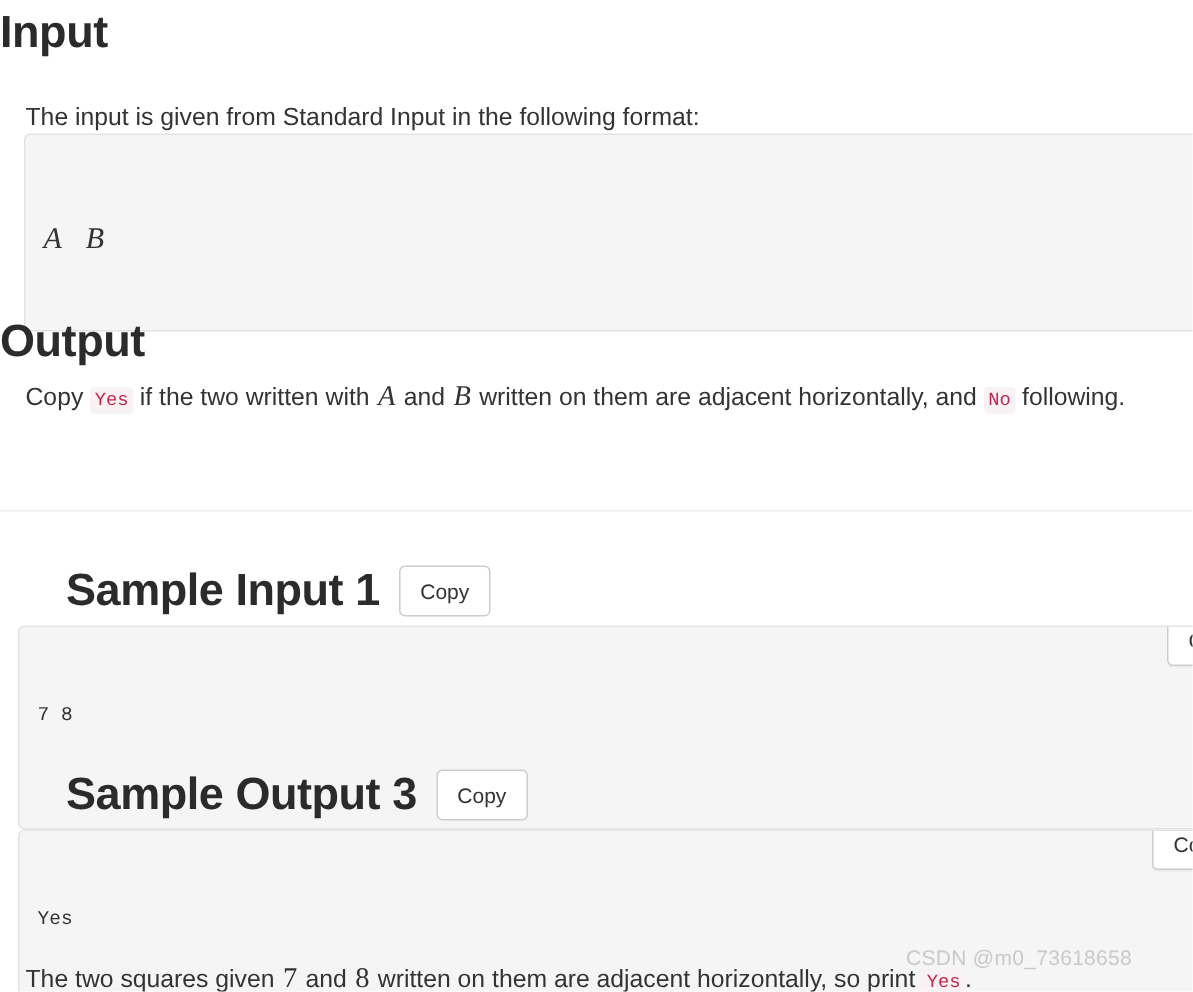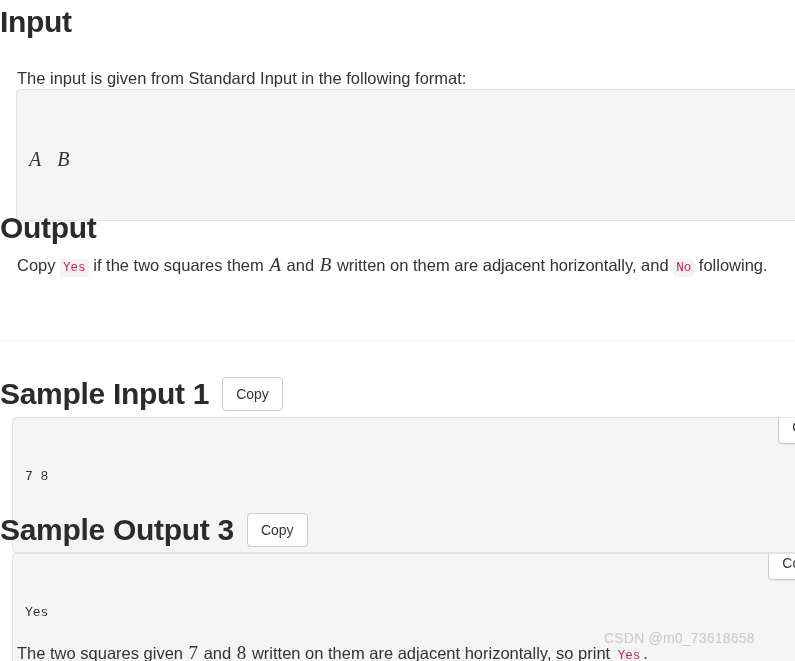--- a/index.html
+++ b/index.html
@@ -43,20 +43,21 @@
     font-family: "Liberation Sans", sans-serif;
     font-weight: bold;
     font-size: 30px;
     line-height: 1.15;
     color: #2b2b2b;
     letter-spacing: -0.3px;
     margin: 0;
     display: flex;
     align-items: center;
     gap: 13px;
+    padding-left: 44px;
   }
 
   
   .para {
     font-size: 16.5px;
     line-height: 1.65;
     color: #333333;
     margin: 15px;
     font-family: "Liberation Sans", sans-serif;
   }
@@ -208,21 +209,21 @@
   </p>
 
   <div class="codeblock tall blk-input-code">
     <span class="math-line"><span>A</span>&nbsp;&nbsp;<span>B</span></span>
   </div>
 
   <h2 class="h-section blk-output-head">
     <span>Output</span>
   </h2>
 
-  <p class="para blk-output-para"><span>Copy </span><code class="inline">Yes</code><span> if the two squares them </span><span class="math">A</span><span> and </span><span class="math">B</span><span> written on them are adjacent horizontally, and </span><code class="inline">No</code><span> following.</span></p>
+  <p class="para blk-output-para"><span>Copy </span><code class="inline">Yes</code><span> if the two written with </span><span class="math">A</span><span> and </span><span class="math">B</span><span> written on them are adjacent horizontally, and </span><code class="inline">No</code><span> following.</span></p>
 
   <hr class="divider blk-divider">
 
   <h2 class="h-sample blk-si-head">
     <span>Sample Input 1</span>
     <button class="btn-copy">Copy</button>
   </h2>
 
   <div class="codeblock blk-si-code">
     <span class="code-text">7 8</span>

